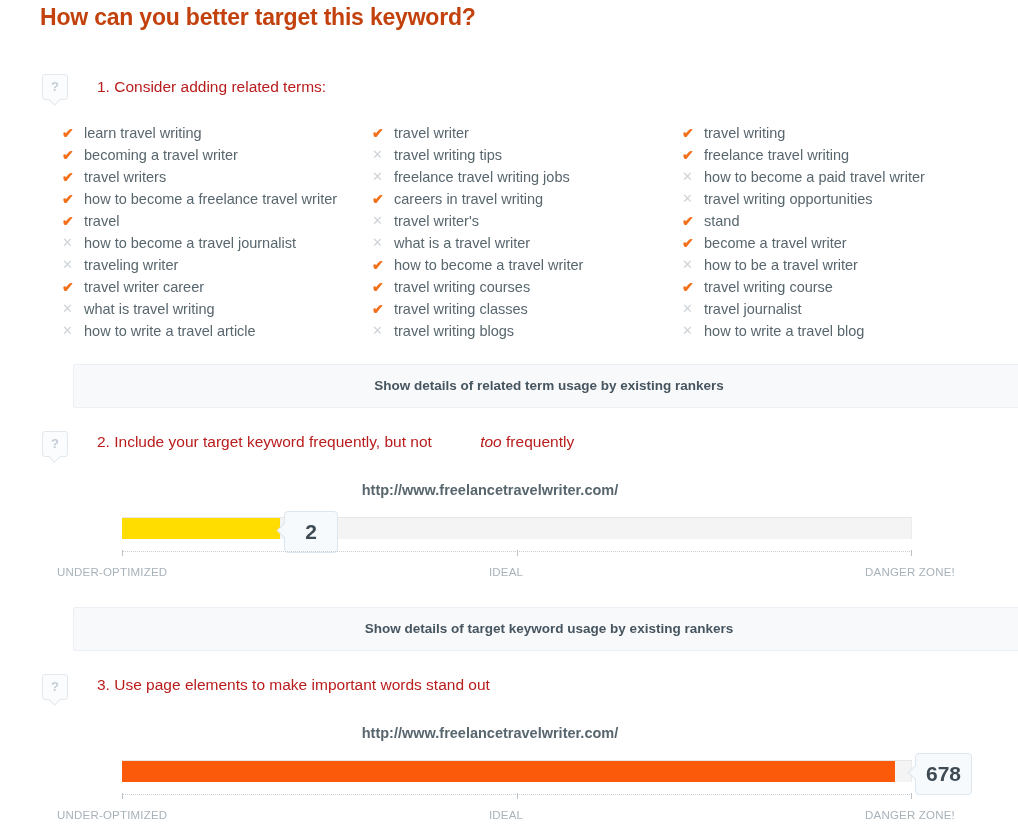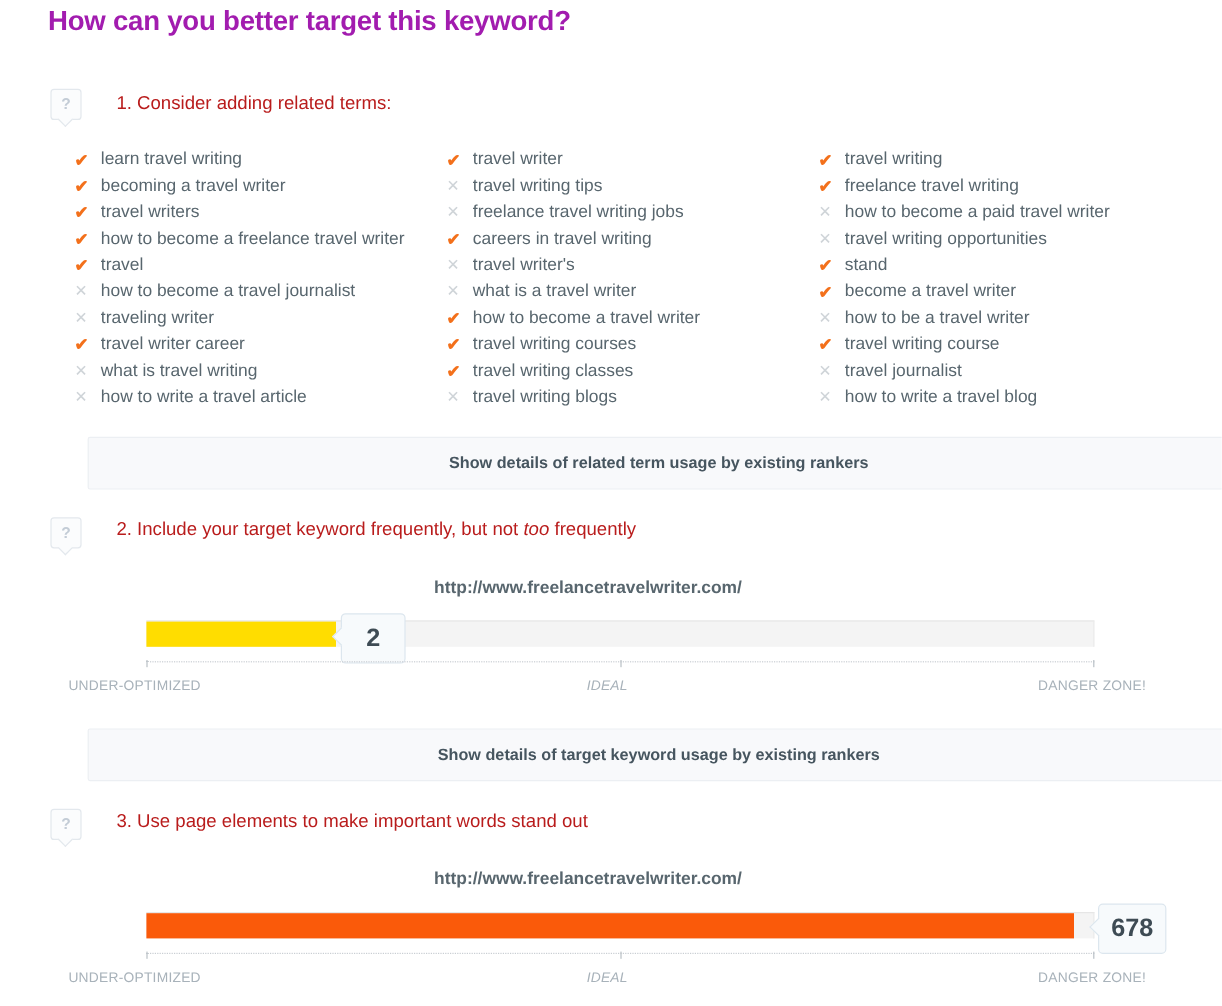--- a/index.html
+++ b/index.html
@@ -16,21 +16,21 @@
     position: relative;
   }
 
   
   .page-title {
     position: absolute;
     left: 40px;
     top: 4px;
     font-size: 23px;
     font-weight: bold;
-    color: #a21caf;
+    color: #c2410c;
     letter-spacing: -0.2px;
   }
 
   
   .help-bubble {
     position: absolute;
     width: 26px;
     height: 26px;
     background: #fbfcfd;
     border: 1px solid #e3e8ed;
@@ -58,21 +58,21 @@
 
   
   .section-heading {
     position: absolute;
     left: 97px;
     font-size: 15.5px;
     font-weight: normal;
     color: #b91c1c;
     white-space: nowrap;
   }
-  .section-heading i { font-style: italic; }
+  .section-heading i { font-style: italic; margin-left: 44px; }
 
   
   .terms-wrap {
     position: absolute;
     left: 62px;
     top: 122px;
     width: 940px;
     display: flex;
   }
   .terms-col {
@@ -196,21 +196,21 @@
     width: 898px;
     font-size: 11.5px;
     color: #a8b2ba;
     letter-spacing: 0.2px;
   }
   .gauge-labels .lbl {
     position: absolute;
     white-space: nowrap;
   }
   .gauge-labels .lbl.start  { left: 0; }
-  .gauge-labels .lbl.middle { left: 50%; transform: translateX(-50%); font-style: italic; }
+  .gauge-labels .lbl.middle { left: 50%; transform: translateX(-50%); }
   .gauge-labels .lbl.end    { right: 0; }
 </style>
 </head>
 <body>
 
 <div class="page-title">How can you better target this keyword?</div>
 
 <div class="help-bubble" style="left:42px; top:74px;">?</div>
 
 <div class="section-heading" style="top:78px;">1. Consider adding related terms:</div>

